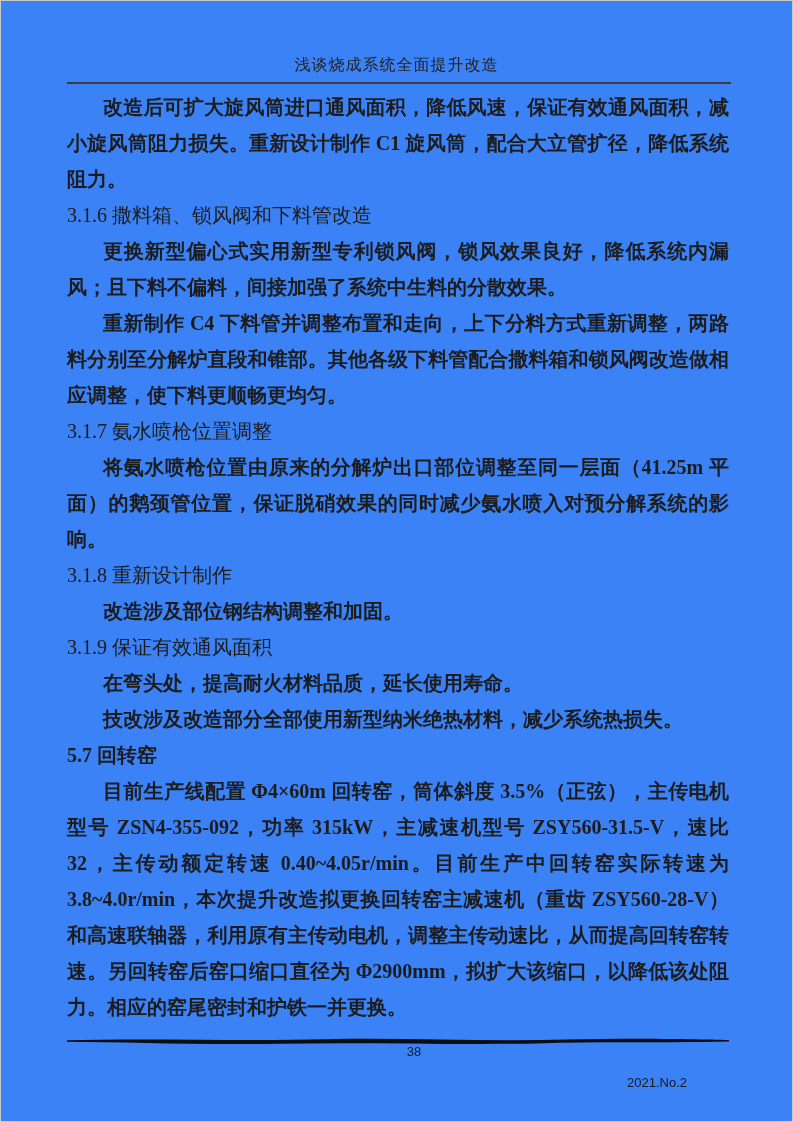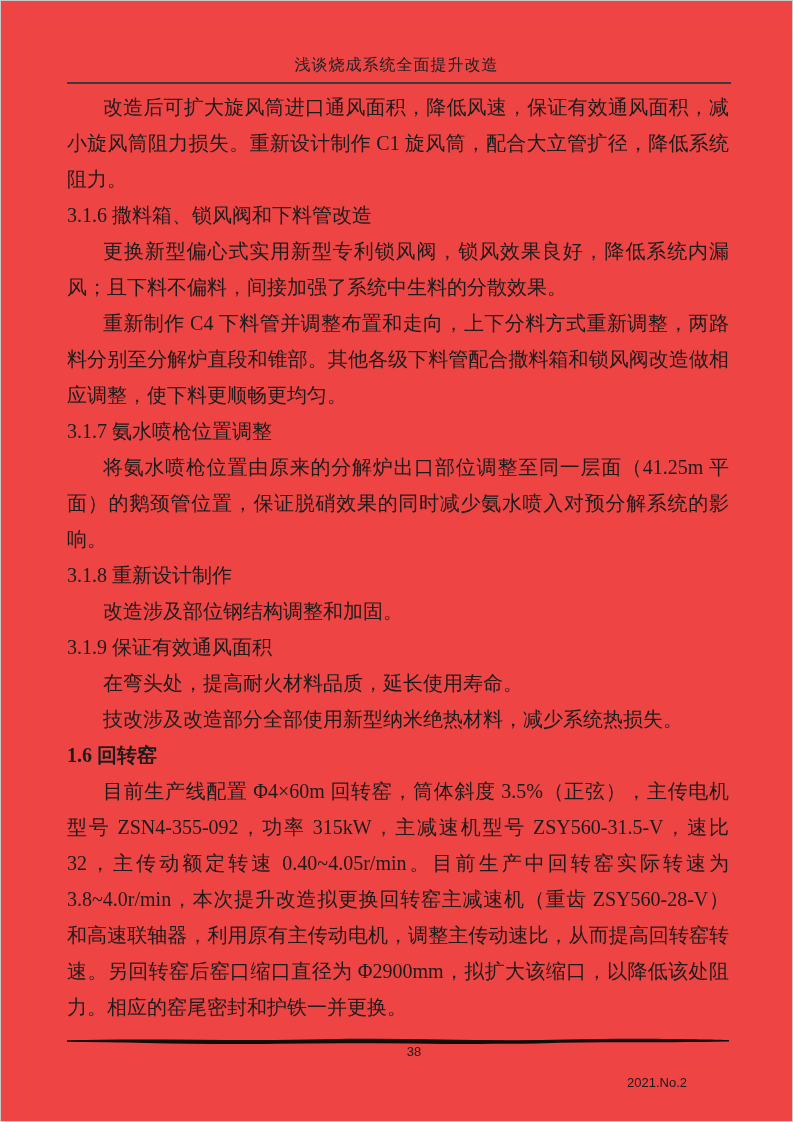--- a/index.html
+++ b/index.html
@@ -4,21 +4,21 @@
 <style>
   html, body {
     margin: 0;
     padding: 0;
     background: #ffffff;
   }
   .page {
     position: relative;
     width: 793px;
     height: 1122px;
-    background: #ef4444;
+    background: #3b82f6;
     border: 1px solid #c9c9c9;
     box-sizing: border-box;
     overflow: hidden;
     font-family: "Liberation Serif", "DejaVu Serif", serif;
     color: #1c1c1c;
   }
   .running-head {
     position: absolute;
     top: 54px;
     left: 0;
@@ -38,21 +38,21 @@
   .doc-body {
     position: absolute;
     top: 88px;
     left: 66px;
     width: 662px;
     font-size: 20px;
     line-height: 36px;
     text-align: justify;
   }
   .doc-body .block { margin: 0; }
-  .doc-body .paragraph { text-indent: 1.8em; }
+  .doc-body .paragraph { text-indent: 1.8em; font-weight: bold; }
   .doc-body .heading { text-indent: 0; }
   .doc-body .heading-bold { text-indent: 0; font-weight: bold; }
   .footer-rule {
     position: absolute;
     top: 1036px;
     left: 66px;
     width: 662px;
     height: 8px;
   }
   .footer-row {
@@ -92,21 +92,21 @@
       <div class="block heading">3.1.6 撒料箱、锁风阀和下料管改造</div>
       <div class="block paragraph">更换新型偏心式实用新型专利锁风阀，锁风效果良好，降低系统内漏风；且下料不偏料，间接加强了系统中生料的分散效果。</div>
       <div class="block paragraph">重新制作 C4 下料管并调整布置和走向，上下分料方式重新调整，两路料分别至分解炉直段和锥部。其他各级下料管配合撒料箱和锁风阀改造做相应调整，使下料更顺畅更均匀。</div>
       <div class="block heading">3.1.7 氨水喷枪位置调整</div>
       <div class="block paragraph">将氨水喷枪位置由原来的分解炉出口部位调整至同一层面（41.25m 平面）的鹅颈管位置，保证脱硝效果的同时减少氨水喷入对预分解系统的影响。</div>
       <div class="block heading">3.1.8 重新设计制作</div>
       <div class="block paragraph">改造涉及部位钢结构调整和加固。</div>
       <div class="block heading">3.1.9 保证有效通风面积</div>
       <div class="block paragraph">在弯头处，提高耐火材料品质，延长使用寿命。</div>
       <div class="block paragraph">技改涉及改造部分全部使用新型纳米绝热材料，减少系统热损失。</div>
-      <div class="block heading-bold">1.6 回转窑</div>
+      <div class="block heading-bold">5.7 回转窑</div>
       <div class="block paragraph">目前生产线配置 Φ4×60m 回转窑，筒体斜度 3.5%（正弦），主传电机型号 ZSN4-355-092，功率 315kW，主减速机型号 ZSY560-31.5-V，速比 32，主传动额定转速 0.40~4.05r/min。目前生产中回转窑实际转速为 3.8~4.0r/min，本次提升改造拟更换回转窑主减速机（重齿 ZSY560-28-V）和高速联轴器，利用原有主传动电机，调整主传动速比，从而提高回转窑转速。另回转窑后窑口缩口直径为 Φ2900mm，拟扩大该缩口，以降低该处阻力。相应的窑尾密封和护铁一并更换。</div>
     </div>
 
   <svg class="footer-rule" viewBox="0 0 662 8" preserveAspectRatio="none" aria-hidden="true">
     <path d="M0,3.2 C80,1.2 180,4.2 260,2.2 C340,0.2 420,5.2 500,2.6 C570,0.8 630,2.4 662,3.0
              L662,4.6 C610,6.2 540,4.0 470,6.4 C390,8.2 300,5.0 210,6.8 C130,8.0 60,5.2 0,4.8 Z" fill="#0d0d0d"></path>
   </svg>
 
   <div class="footer-row">
     <span class="page-number">38</span>

